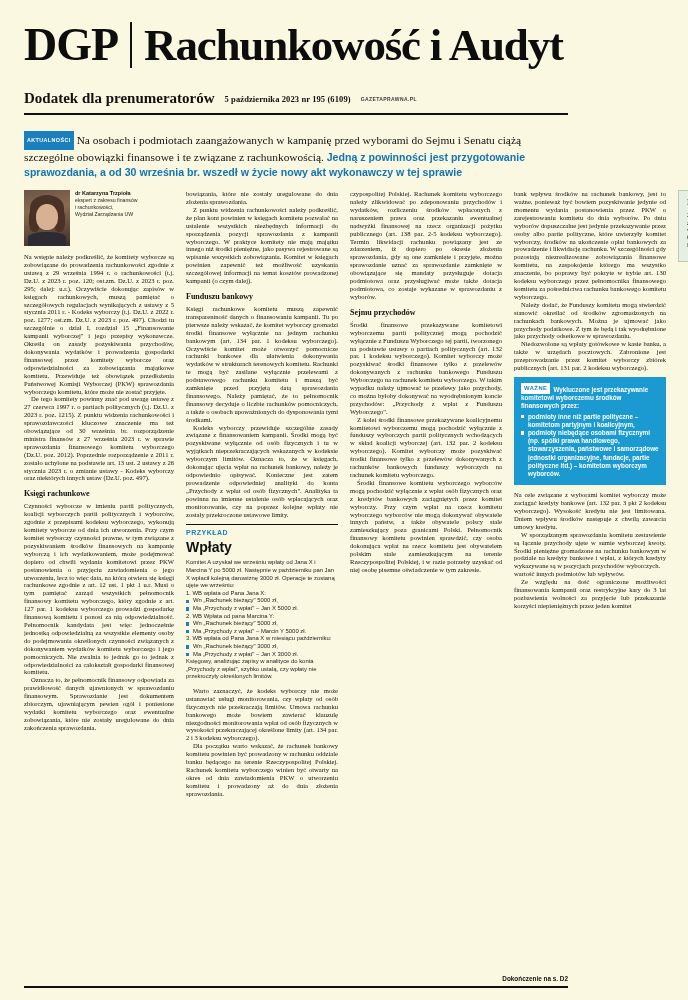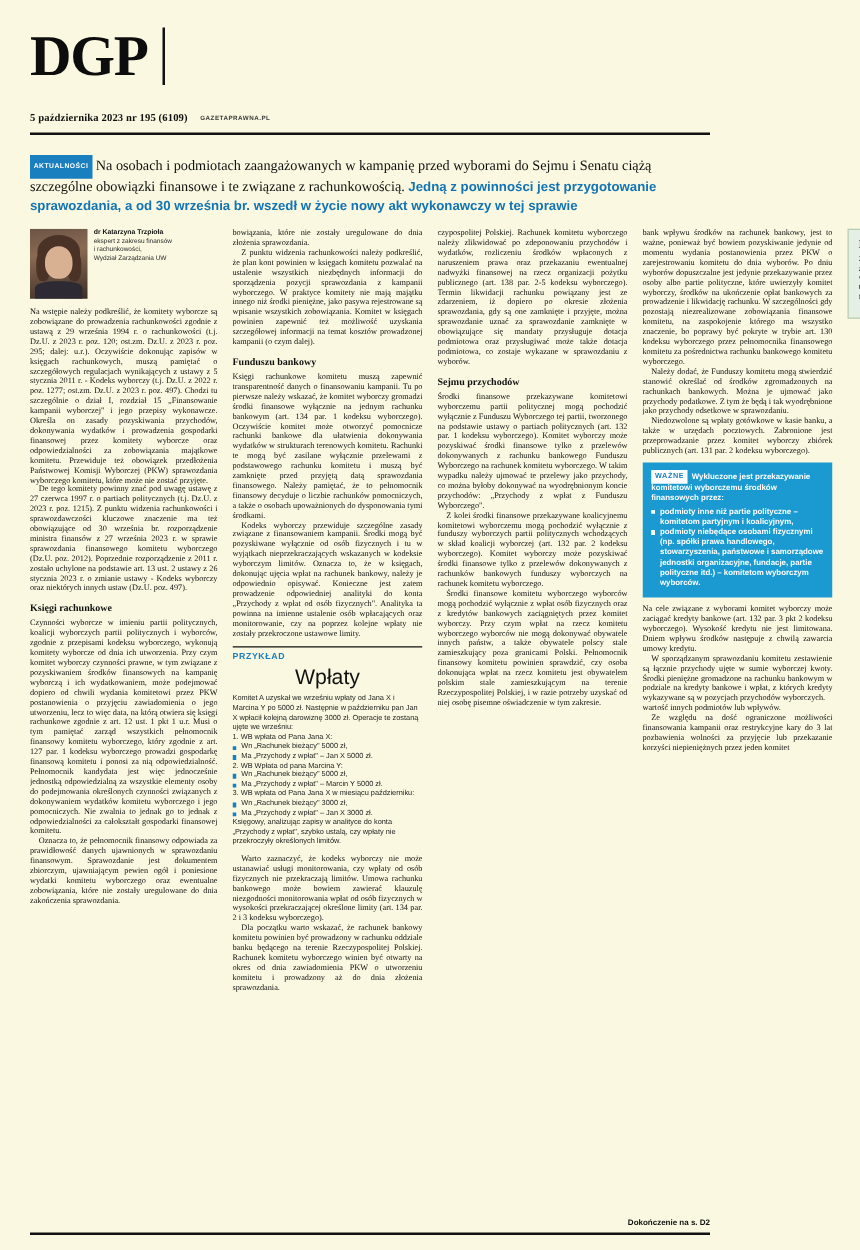--- a/index.html
+++ b/index.html
@@ -125,22 +125,22 @@
 
   
   .example {
     border-top:1.5px solid #111; padding-top:4px; margin-top:6px;
   }
   .ex-kicker {
     font-family:"Liberation Sans", sans-serif; font-weight:bold;
     color:#1a7fbe; font-size:7px; letter-spacing:.5px; margin-bottom:3px;
   }
   .ex-title {
-    font-family:"Liberation Sans", sans-serif; font-weight:normal;
-    font-size:17px; margin:0 0 4px 0; color:#111;text-align:center;
+    font-family:"Liberation Sans", sans-serif; font-weight:bold;
+    font-size:14px; margin:0 0 4px 0; color:#111;
   }
   .ex-body { font-family:"Liberation Sans", sans-serif; font-size:5.9px; line-height:7.6px; color:#1f1f1f; }
   .ex-body p { margin:0; }
   .ex-li { padding-left:7px; position:relative; }
   .ex-li:before {
     content:""; position:absolute; left:0; top:2.2px;
     width:3.4px; height:3.4px; background:#1a7fbe;
   }
 
   
@@ -172,23 +172,25 @@
   .footrule { border-top:2px solid #111; }
 </style>
 </head>
 <body>
 
 <div class="page">
 
   <div class="masthead">
     <div class="dgp">DGP</div>
     <div class="mast-rule"></div>
+    <div class="mast-title">Rachunkowość i Audyt</div>
   </div>
 
   <div class="subbar">
+    <div class="sub-left">Dodatek dla prenumeratorów</div>
     <div class="sub-date">5 października 2023 nr 195 (6109)</div>
     <div class="sub-site">GAZETAPRAWNA.PL</div>
 
   </div>
 
   <div class="rule-thick"></div>
 
 
   <div class="lead">
     <span class="badge">AKTUALNOŚCI</span><span>Na osobach i podmiotach zaangażowanych w kampanię przed wyborami do Sejmu i Senatu ciążą szczególne obowiązki finansowe i te związane z rachunkowością.</span>

